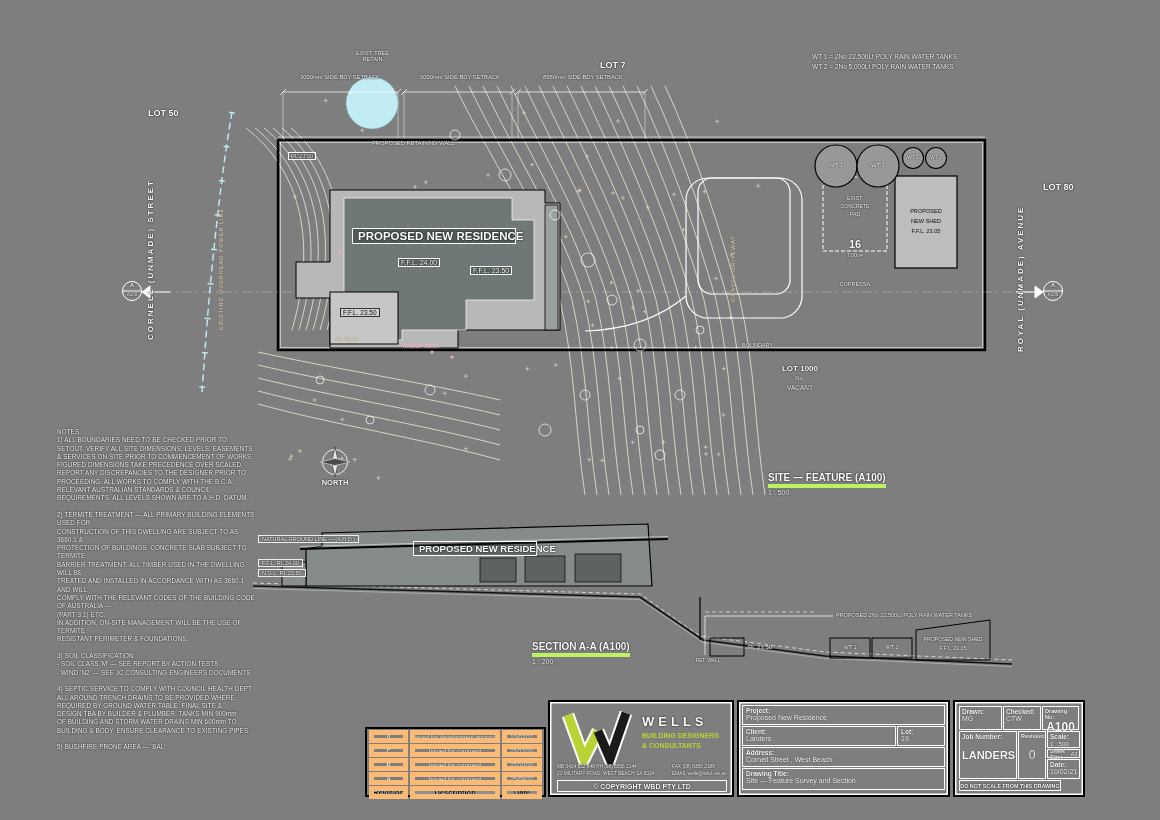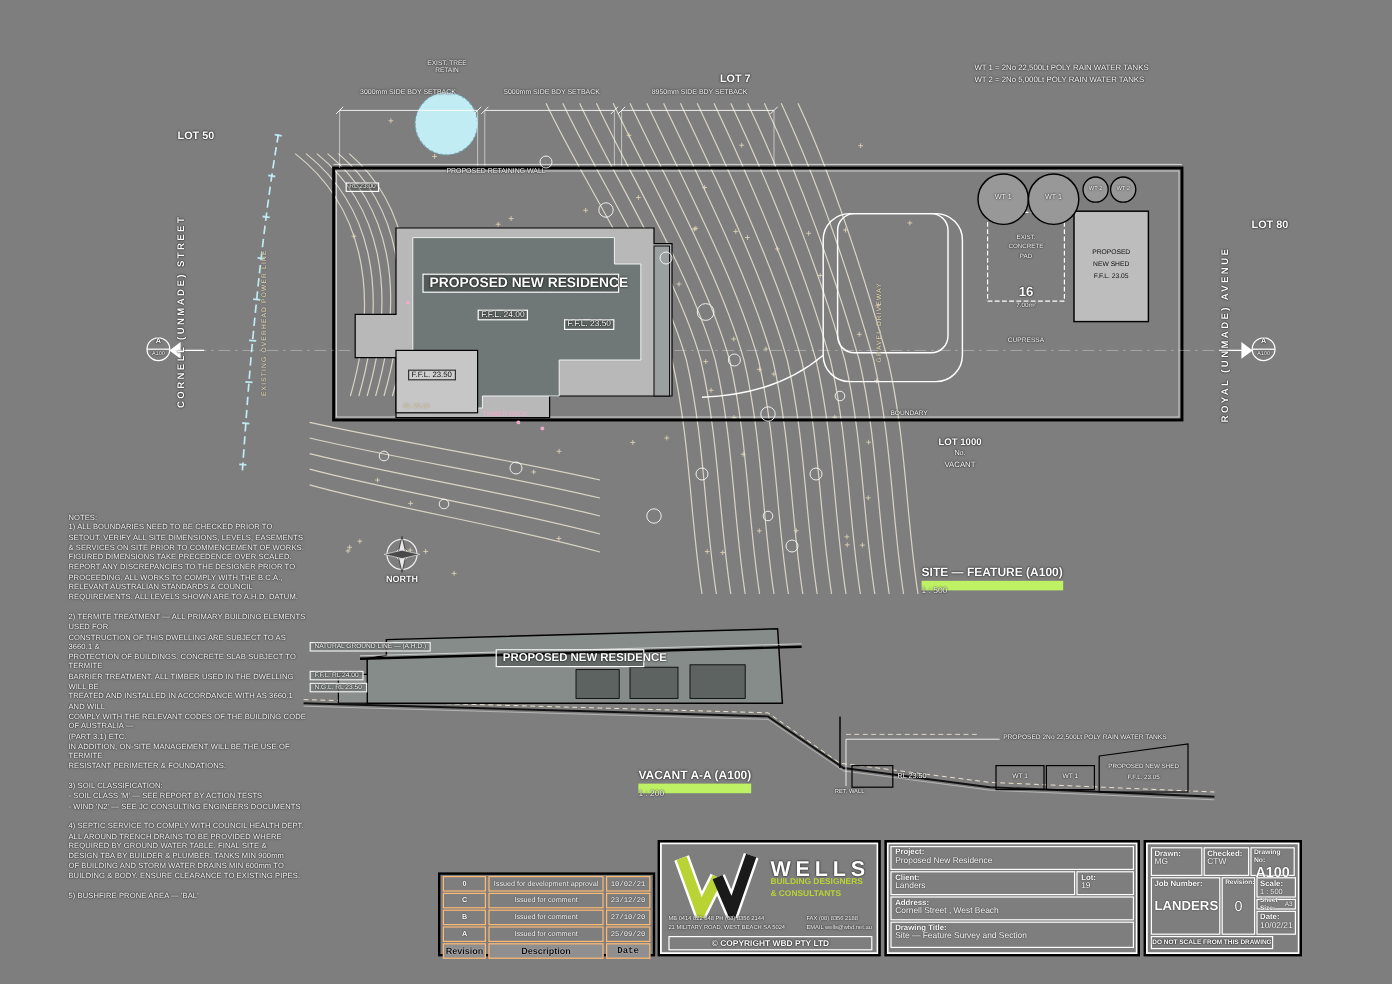--- a/index.html
+++ b/index.html
@@ -9,30 +9,30 @@
   .tw{color:#fff;text-shadow:0 0 1px #000,0 0 2px rgba(0,0,0,.6);}
   .tb{color:#111;}
   .beige{color:#e9dcB4;color:#e9dcb4;text-shadow:0 0 1px rgba(0,0,0,.5);}
   .pink{color:#efa9c8;}
   .ctr{text-align:center;}
   .bold{font-weight:bold;}
   .vert{transform:rotate(-90deg);transform-origin:left top;white-space:nowrap;letter-spacing:2px;}
   .boxw{border:1px solid #fff;padding:0 2px;background:rgba(40,46,44,.25);}
   .lblbox{border:1.5px solid #fff;background:rgba(30,36,34,.35);padding:1px 5px;white-space:nowrap;}
   .lblbox2{border:1px solid #eee;background:rgba(120,126,124,.8);padding:0 3px;white-space:nowrap;}
-  .utitle{border-bottom:8px solid #bef264;padding-bottom:1px;white-space:nowrap;}
+  .utitle{border-bottom:4px solid #bef264;padding-bottom:1px;white-space:nowrap;}
   .notes{white-space:pre-line;font-size:6.3px;line-height:1.32;letter-spacing:.1px;}
   
   .blk{box-sizing:border-box;background:#7e7e7e;}
   .revtbl{border:2px solid #000;padding:1px;}
   .revrow{display:flex;height:13px;margin-bottom:1px;}
-  .revcell{border:1px solid #fdba74;margin:0 1px;display:flex;align-items:center;justify-content:center;
+  .revcell{border:5px solid #fdba74;margin:0 1px;display:flex;align-items:center;justify-content:center;
            font-size:6px;color:#fff;text-shadow:0 0 1px #000;overflow:hidden;white-space:nowrap;}
   .revhead .revcell{font-size:7.5px;font-weight:bold;color:#0b0b0b;text-shadow:0 0 1px #fff;background:#8f8f8f;}
-  .c1{width:36px;} .c2{width:98px;} .c3{width:37px;font-family:Liberation Mono, monospace;}
+  .c1{width:36px;} .c2{width:98px;} .c3{width:37px;}
   .frame{border:2px solid #000;box-shadow:inset 0 0 0 1.5px #fff;}
   .cellb{border:1px solid #fff;box-sizing:border-box;}
   .flab{font-size:6.5px;font-weight:bold;color:#fff;text-shadow:0 0 1px #000;}
   .fval{font-size:7px;color:#fff;text-shadow:0 0 1px #000;}
 </style>
 </head>
 <body>
 
 <div id="canvas">
 
@@ -303,21 +303,21 @@
 
   <div class="abs tw bold ctr" style="left:315px;top:478px;width:40px;font-size:7.5px">NORTH</div>
 
   <div class="abs tw ctr" style="left:122px;top:282px;width:20px;font-size:6px;font-weight:bold">A</div>
   <div class="abs tw ctr" style="left:122px;top:292px;width:20px;font-size:4.5px">A100</div>
   <div class="abs tw ctr" style="left:1043px;top:282px;width:20px;font-size:6px;font-weight:bold">A</div>
   <div class="abs tw ctr" style="left:1043px;top:292px;width:20px;font-size:4.5px">A100</div>
 
   <div class="abs tw bold utitle" style="left:768px;top:472px;font-size:10px">SITE — FEATURE (A100)</div>
   <div class="abs tw" style="left:768px;top:489px;font-size:7px">1 : 500</div>
-  <div class="abs tw bold utitle" style="left:532px;top:641px;font-size:10px">VACANT A-A (A100)</div>
+  <div class="abs tw bold utitle" style="left:532px;top:641px;font-size:10px">SECTION A-A (A100)</div>
   <div class="abs tw" style="left:532px;top:658px;font-size:7px">1 : 200</div>
 
   <div class="abs tw lblbox2" style="left:258px;top:535px;font-size:5.5px">NATURAL GROUND LINE — (A.H.D.)</div>
   <div class="abs tw lblbox2" style="left:258px;top:559px;font-size:5.5px">F.F.L.   RL 24.00</div>
   <div class="abs tw lblbox2" style="left:258px;top:569px;font-size:5.5px">N.G.L.   RL 23.50</div>
   <div class="abs tw bold lblbox ctr" style="left:413px;top:541px;width:112px;font-size:9.5px">PROPOSED NEW RESIDENCE</div>
   <div class="abs tw" style="left:836px;top:612px;font-size:5.5px">PROPOSED 2No 22,500Lt POLY RAIN WATER TANKS</div>
   <div class="abs tw" style="left:748px;top:644px;font-size:6px">RL 23.50</div>
   <div class="abs tw ctr" style="left:830px;top:644px;width:40px;font-size:5.5px">WT 1</div>
   <div class="abs tw ctr" style="left:872px;top:644px;width:40px;font-size:5.5px">WT 1</div>
@@ -386,21 +386,21 @@
     </div>
   </div>
 
   <div class="abs blk frame" style="left:548px;top:700px;width:186px;height:97px">
     <svg class="abs" style="left:10px;top:7px" width="72" height="56">
       <polyline points="8,6 24,50 38,22" fill="none" stroke="#fff" stroke-width="13" stroke-linejoin="miter"></polyline>
       <polyline points="38,22 50,50 66,4" fill="none" stroke="#fff" stroke-width="13"></polyline>
       <polyline points="8,6 24,50 38,22" fill="none" stroke="#b9d334" stroke-width="9"></polyline>
       <polyline points="38,22 50,50 66,4" fill="none" stroke="#1a1a1a" stroke-width="9"></polyline>
     </svg>
-    <div class="abs tw bold" style="left:92px;top:12px;font-size:18px;letter-spacing:4px">WELLS</div>
+    <div class="abs tw bold" style="left:92px;top:12px;font-size:13px;letter-spacing:4px">WELLS</div>
     <div class="abs bold" style="left:92px;top:30px;font-size:7px;color:#b9d334">BUILDING DESIGNERS</div>
     <div class="abs bold" style="left:92px;top:40px;font-size:7px;color:#b9d334">&amp; CONSULTANTS</div>
     <div class="abs tw" style="left:7px;top:62px;font-size:4.8px">MB 0414 822 848  PH (08) 8356 2144</div>
     <div class="abs tw" style="left:7px;top:69px;font-size:4.8px">21 MILITARY ROAD, WEST BEACH SA 5024</div>
     <div class="abs tw" style="left:122px;top:62px;font-size:4.8px">FAX (08) 8356 2188</div>
     <div class="abs tw" style="left:122px;top:69px;font-size:4.8px">EMAIL wells@wbd.net.au</div>
     <div class="abs tw bold ctr cellb" style="left:7px;top:78px;width:170px;height:12px;font-size:7px;line-height:12px">© COPYRIGHT WBD PTY LTD</div>
   </div>
 
   <div class="abs blk frame" style="left:737px;top:700px;width:213px;height:97px;padding:3px;box-sizing:border-box">

